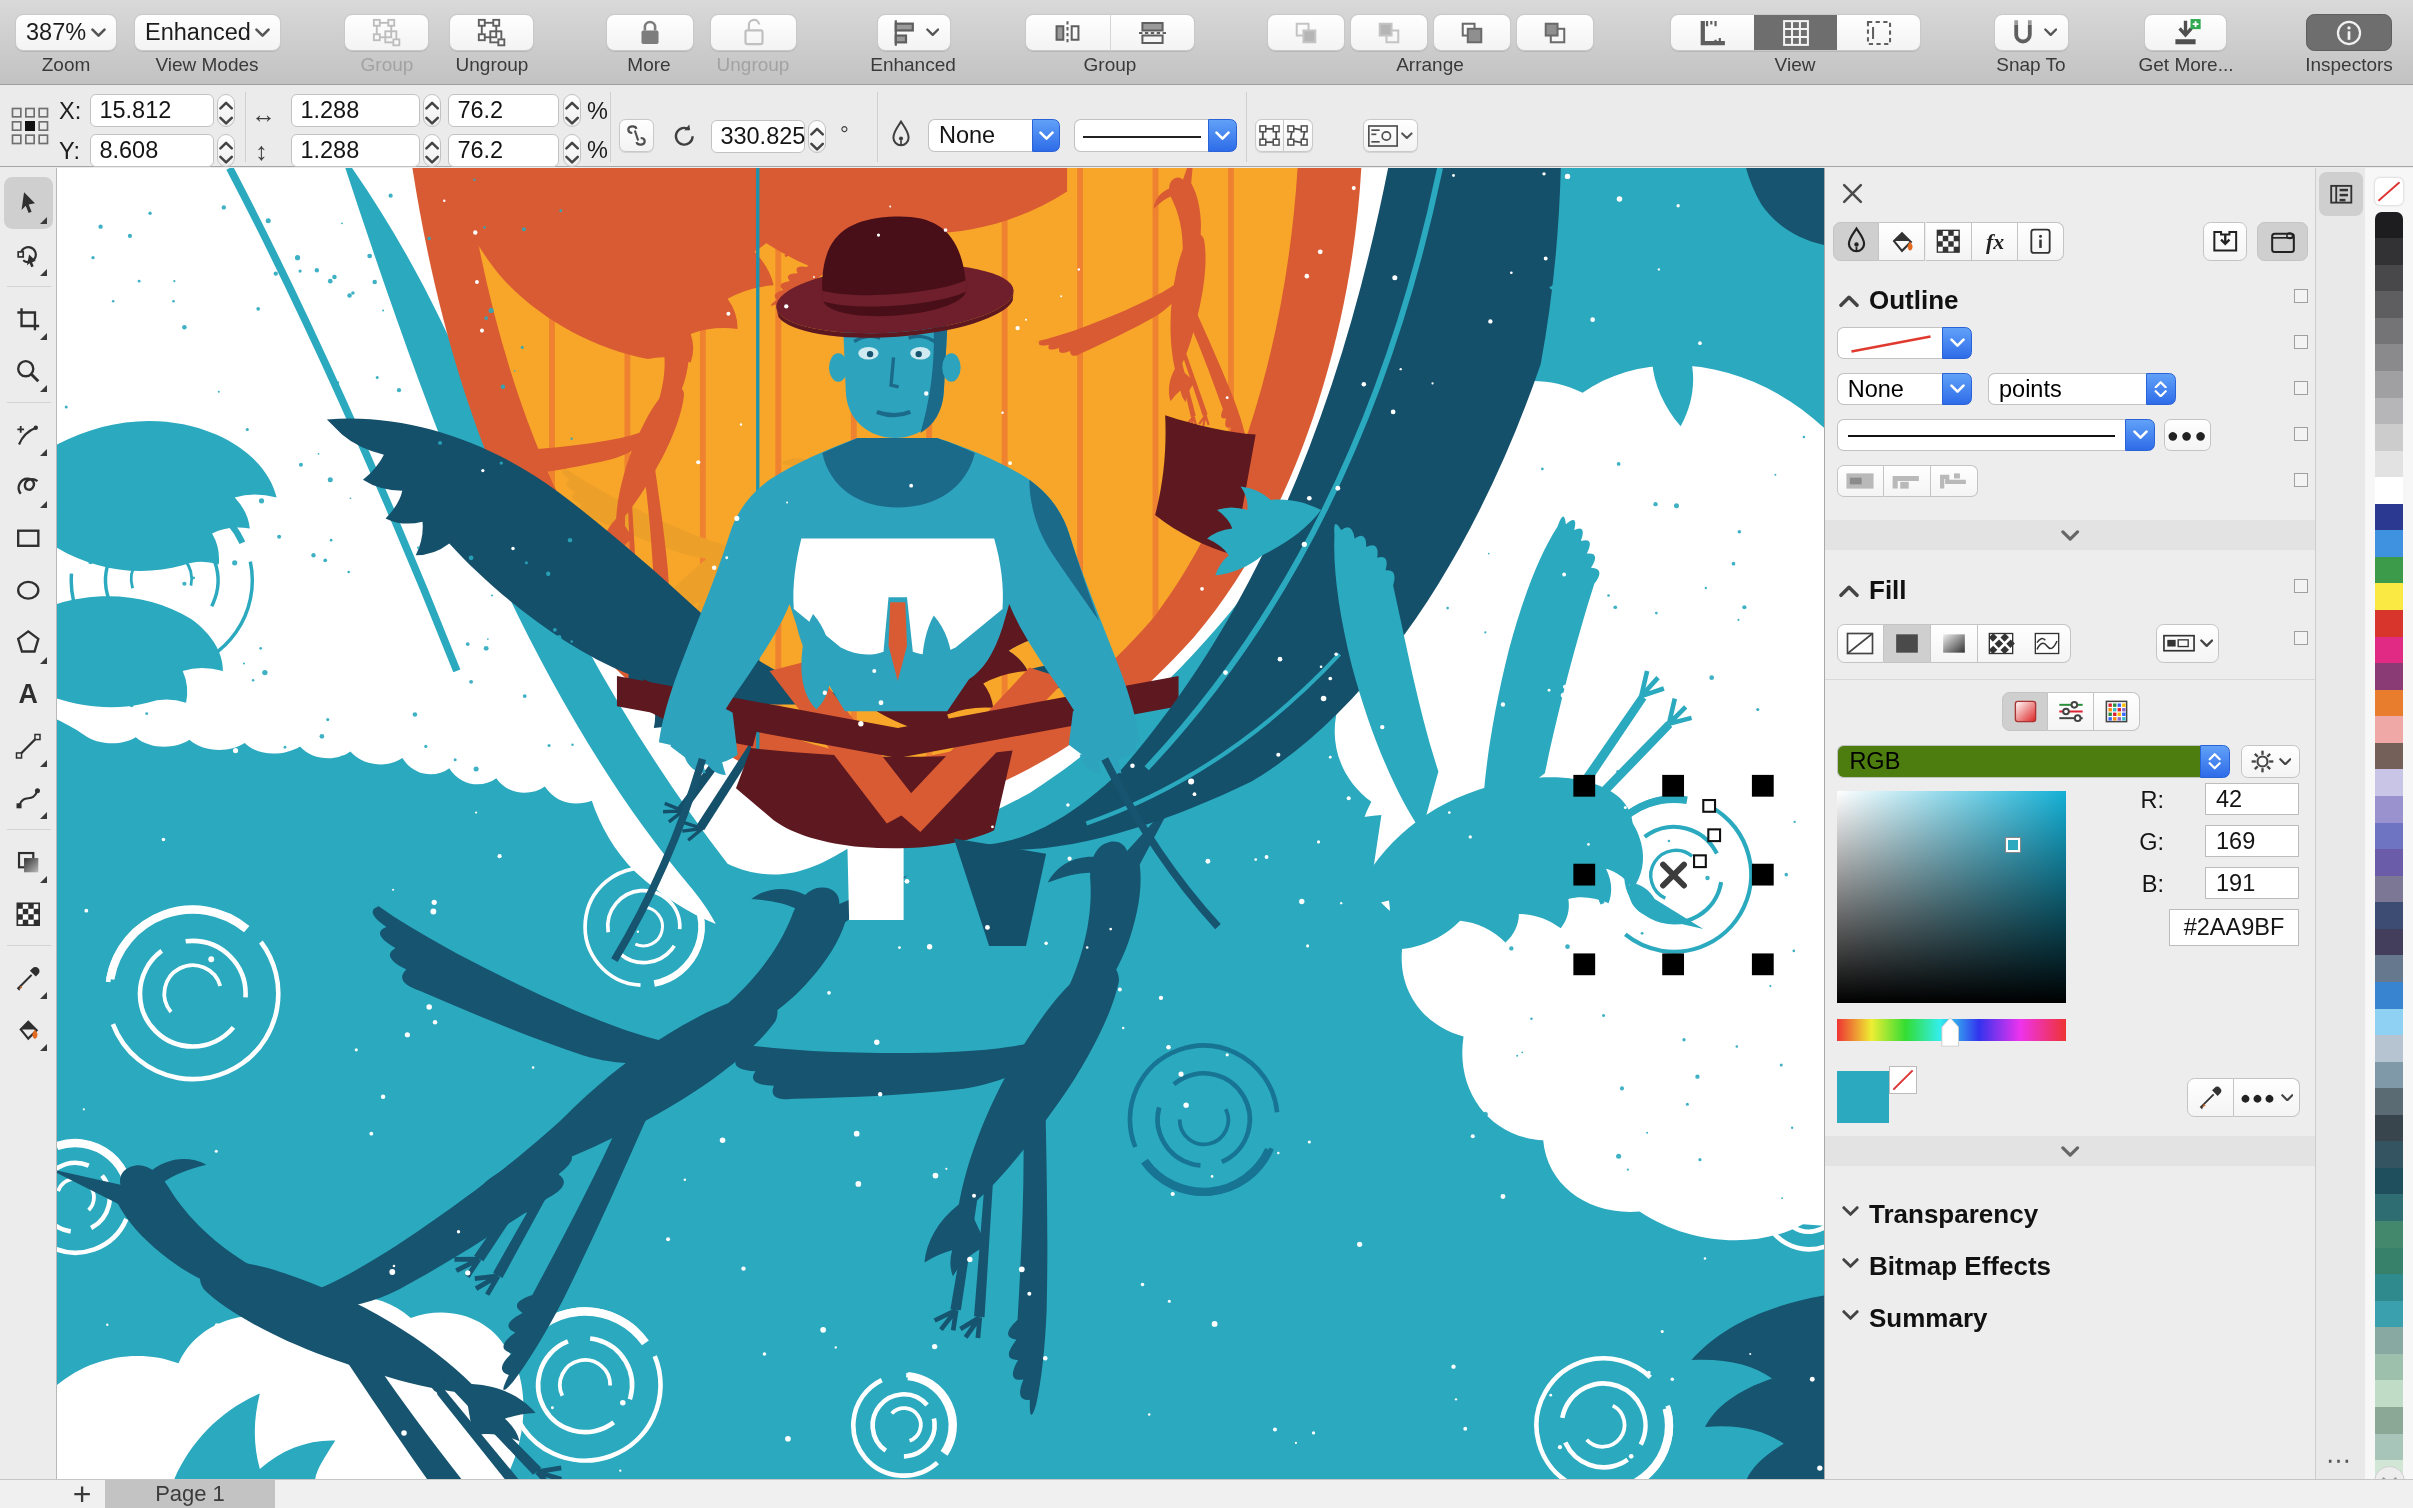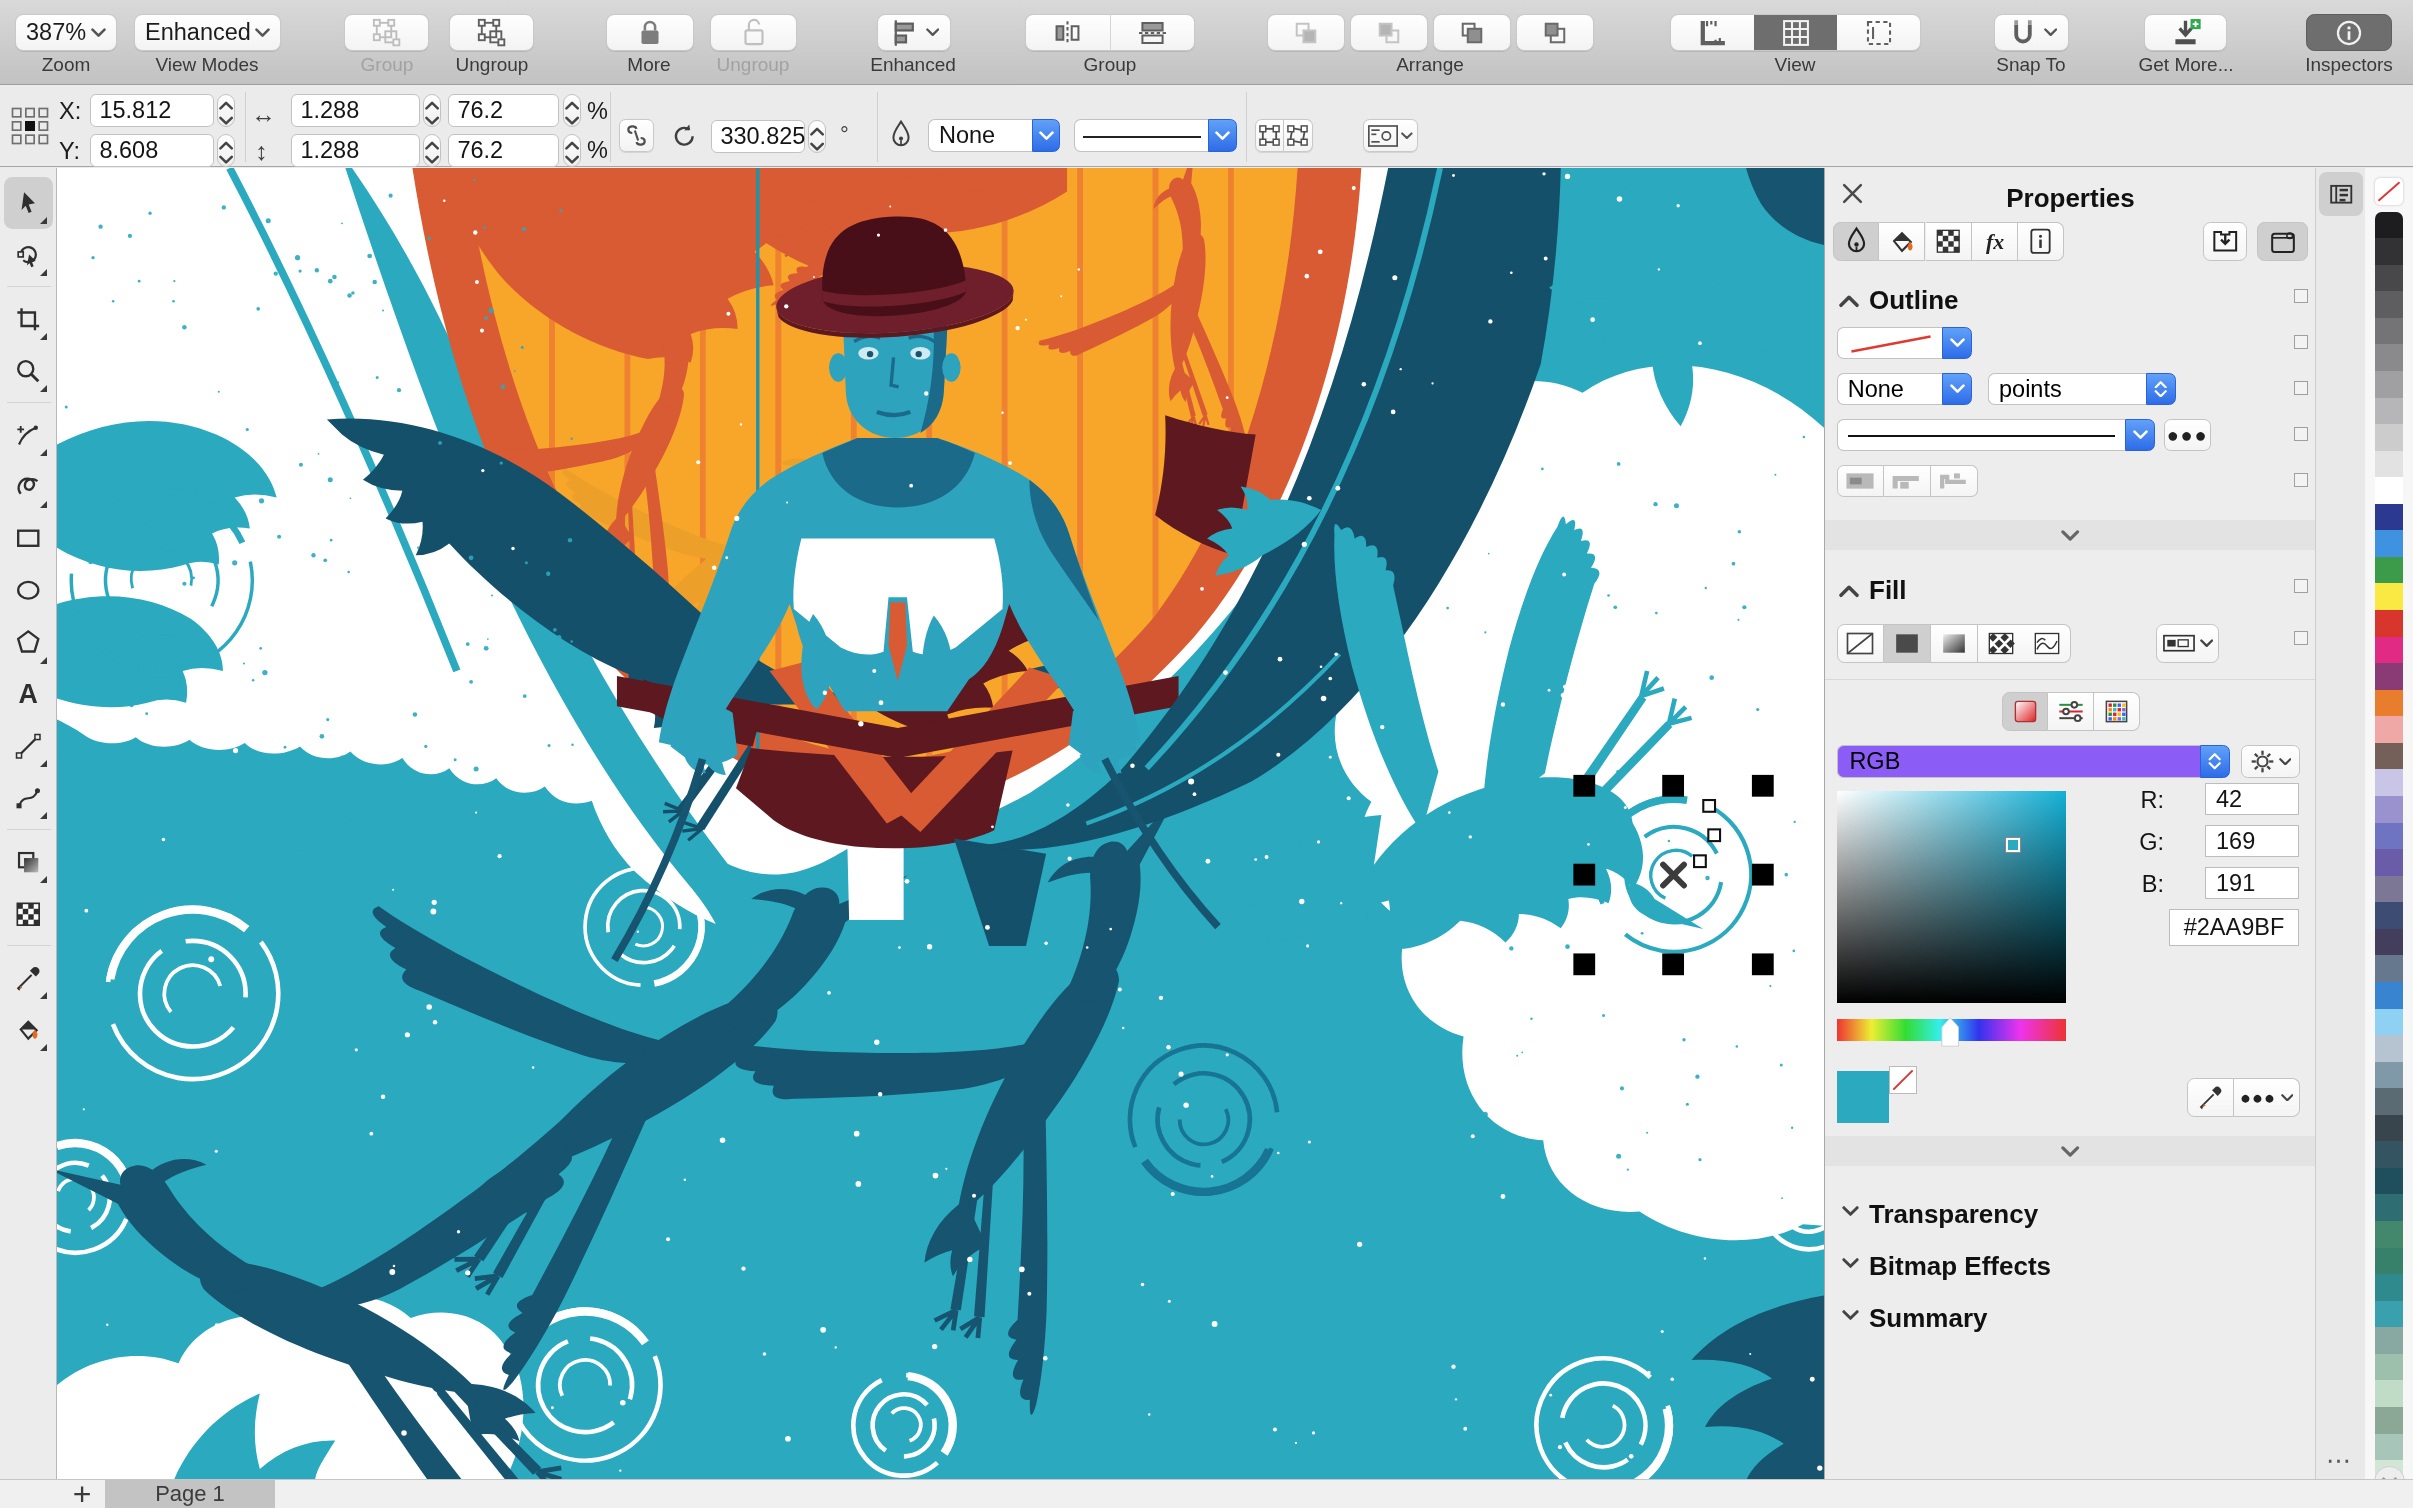--- a/index.html
+++ b/index.html
@@ -1178,21 +1178,20 @@
       </g>
       <rect x="1964" y="754" width="14" height="14" fill="#ffffff" stroke="#111" stroke-width="2.5"></rect>
       <rect x="1970" y="789" width="14" height="14" fill="#ffffff" stroke="#111" stroke-width="2.5"></rect>
       <rect x="1953" y="820" width="14" height="14" fill="#ffffff" stroke="#111" stroke-width="2.5"></rect>
     </svg></div>
 <div id="panel">
     <div class="abs" style="left:15px;top:12.6px"><svg width="25" height="25" viewBox="0 0 30 30" stroke="#4a4a4a" stroke-width="3" stroke-linecap="round">
         <line x1="5" y1="5" x2="25" y2="25"></line>
         <line x1="25" y1="5" x2="5" y2="25"></line>
       </svg></div>
-    <div class="abs" style="left:0;top:15px;width:491px;text-align:center;font-size:26px;font-weight:bold;color:#111">Properties</div>
     <div class="pbtn sel" style="left:8.4px;top:54px;width:46px;height:39px;border-radius:7.5px 0 0 7.5px;">
       <svg width="25" height="32" viewBox="0 0 26 38">
         <path d="M13,3 C17,9 22,15 22,21 a9,9 0 1 1 -18,0 C4,15 9,9 13,3 z" fill="none" stroke="#222" stroke-width="2.6"></path>
         <circle cx="13" cy="22" r="2.6" fill="#222"></circle>
         <line x1="13" y1="25" x2="13" y2="30" stroke="#222" stroke-width="2.2"></line>
       </svg>
     </div>
     <div class="pbtn" style="left:54px;top:54px;width:46px;height:39px;border-left:none;">
       <svg width="30" height="30" viewBox="0 0 34 34">
         <path d="M8,16 L17,7 L27,17 L17,27 Z" fill="none" stroke="#333" stroke-width="2.4"></path>
@@ -1395,21 +1394,21 @@
         <rect x="6.5" y="17.3" width="4" height="4" fill="#2a8f3c"></rect>
         <rect x="11.9" y="17.3" width="4" height="4" fill="#d23"></rect>
         <rect x="17.3" y="17.3" width="4" height="4" fill="#fb0"></rect>
         <rect x="22.700000000000003" y="17.3" width="4" height="4" fill="#36f"></rect>
         <rect x="6.5" y="22.700000000000003" width="4" height="4" fill="#36f"></rect>
         <rect x="11.9" y="22.700000000000003" width="4" height="4" fill="#f80"></rect>
         <rect x="17.3" y="22.700000000000003" width="4" height="4" fill="#86c"></rect>
         <rect x="22.700000000000003" y="22.700000000000003" width="4" height="4" fill="#3bc"></rect>
       </svg>
     </div>
-    <div class="abs" style="left:11.7px;top:577px;width:363px;height:33px;background:#8b5cf6;border:0.8px solid #c2c2c2;border-right:none;border-radius:6.7px 0 0 6.7px;display:flex;align-items:center;padding-left:11.7px;font-size:23.5px">RGB</div>
+    <div class="abs" style="left:11.7px;top:577px;width:363px;height:33px;background:#4d7c0f;border:0.8px solid #c2c2c2;border-right:none;border-radius:6.7px 0 0 6.7px;display:flex;align-items:center;padding-left:11.7px;font-size:23.5px">RGB</div>
     <div class="bluebit" style="left:375px;top:577px;width:30px;height:33px;border-radius:0 6.7px 6.7px 0;flex-direction:column;gap:1.7px">
       <svg width="13.4" height="7.5" viewBox="0 0 20 12">
         <polyline points="2,10 10,2 18,10" fill="none" stroke="#fff" stroke-width="3.5" stroke-linecap="round" stroke-linejoin="round"></polyline>
       </svg>
       <svg width="13.4" height="7.5" viewBox="0 0 20 12">
         <polyline points="2,2 10,10 18,2" fill="none" stroke="#fff" stroke-width="3.5" stroke-linecap="round" stroke-linejoin="round"></polyline>
       </svg>
     </div>
     <div class="pbtn" style="left:416px;top:577px;width:59px;height:33px;border-radius:6.7px;gap:4.2px">
       <svg width="25" height="25" viewBox="0 0 30 30">

